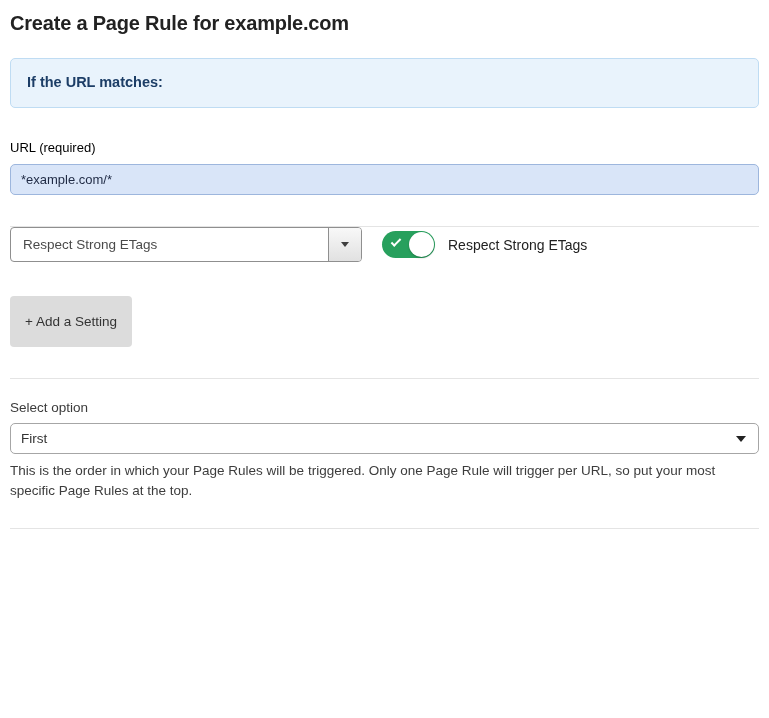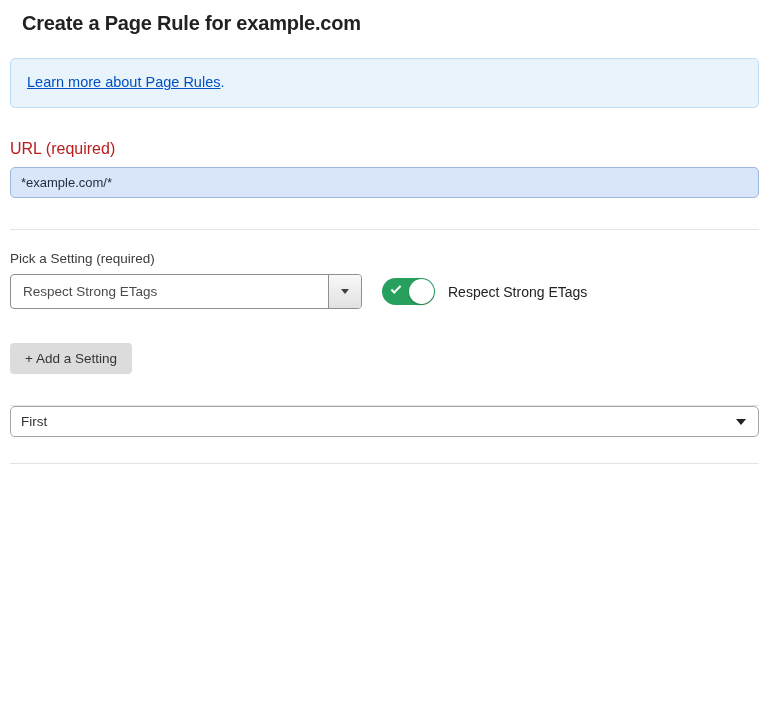--- a/index.html
+++ b/index.html
@@ -7,37 +7,37 @@
   body {
     width: 769px; height: 718px;
     font-family: "Liberation Sans", "DejaVu Sans", sans-serif;
     color: #313131;
     overflow: hidden;
   }
   .container { padding: 10px 10px 0 10px; }
 
   .page-title {
     font-size: 20px; font-weight: 700; color: #222;
-    margin: 2px 0 23px 12px; letter-spacing: -0.2px;
+    margin: 2px 0 23px 0; letter-spacing: -0.2px;
   }
 
   .info-box {
     background: var(--info-bg, #e9f3fc);
     border: 1px solid var(--info-border, #bfdcf3);
     border-radius: 5px;
     padding: 12px 16px 13px 16px;
     color: var(--info-text, #1c3d66);
     font-size: 14.5px;
     line-height: 1.6;
   }
   .info-heading { font-weight: 700; }
   .info-link { color: var(--link, #0051c3); text-decoration: underline; cursor: pointer; }
   .info-suffix { color: var(--link, #0051c3); }
 
-  .field-label { display: block; font-size: 16px; color: #b91c1c; margin: 32px 0 9px 0; }
+  .field-label { display: block; font-size: 13px; color: #000000; margin: 32px 0 9px 0; }
 
   .url-input {
     width: 100%; height: 31px;
     background: var(--url-input-bg, #d9e5f8);
     border: 1px solid var(--url-input-border, #9db6dd);
     border-radius: 5px;
     padding: 11px 10px;
     font-size: 13px;
     font-family: inherit;
     color: #1f2a44;
@@ -84,21 +84,21 @@
     width: 10px; height: 5px;
     border-left: 2px solid #fff; border-bottom: 2px solid #fff;
     transform: rotate(-45deg);
   }
   .toggle-label { margin-left: 13px; font-size: 14px; color: #222; }
 
   .btn {
     font-family: inherit; font-size: 13.5px;
     border: none; border-radius: 4px; cursor: pointer; display: inline-block;
   }
-  .btn-gray { background: #dcdcdc; color: #333; padding: 8px 15px; }
+  .btn-gray { background: #dcdcdc; color: #333; padding: 18px 15px; }
   .add-setting-btn { margin-top: 34px; }
 
   .select-full {
     width: 100%; height: 31px;
     border: 1px solid #a6a6a6; border-radius: 5px;
     display: flex; align-items: center; justify-content: space-between;
     padding: 0 12px 0 10px; background: #fff; cursor: pointer;
     font-size: 13.5px; color: #333; text-align: right;
   }
   .select-chevron {
@@ -112,54 +112,55 @@
   .footer-divider { margin-top: 26px; }
 </style>
 </head>
 <body>
 
 <div class="container">
 
   <h1 class="page-title">Create a Page Rule for example.com</h1>
 
   <div class="info-box">
-    <div class="info-link-row"><a class="info-link">Learn more about Page Rules</a><span class="info-suffix">.</span></div>
+    <div class="info-heading">If the URL matches:</div>
   </div>
 
   <label class="field-label">URL (required)</label>
   <input class="url-input" type="text" value="*example.com/*" style="">
 
   <hr class="divider">
 
 
-  <label class="sub-label">Pick a Setting (required)</label>
 
   <div class="setting-row">
     <div class="combobox">
       <span class="combobox-value">Respect Strong ETags</span>
       <span class="combobox-button">
         <span class="triangle-down"></span>
       </span>
     </div>
     <div class="toggle">
       <span class="check"></span>
       <span class="knob"></span>
     </div>
     <span class="toggle-label">Respect Strong ETags</span>
   </div>
 
   <button class="btn btn-gray add-setting-btn">+ Add a Setting</button>
 
   <hr class="divider">
 
 
+  <label class="sub-label">Select option</label>
 
   <div class="select-full">
     <span>First</span>
     <span class="select-chevron"></span>
   </div>
 
+  <p class="help-text">This is the order in which your Page Rules will be triggered. Only one Page Rule will trigger per URL, so put your most specific Page Rules at the top.</p>
 
   <hr class="divider footer-divider">
 
   
 
 </div>
 
 </body></html>

